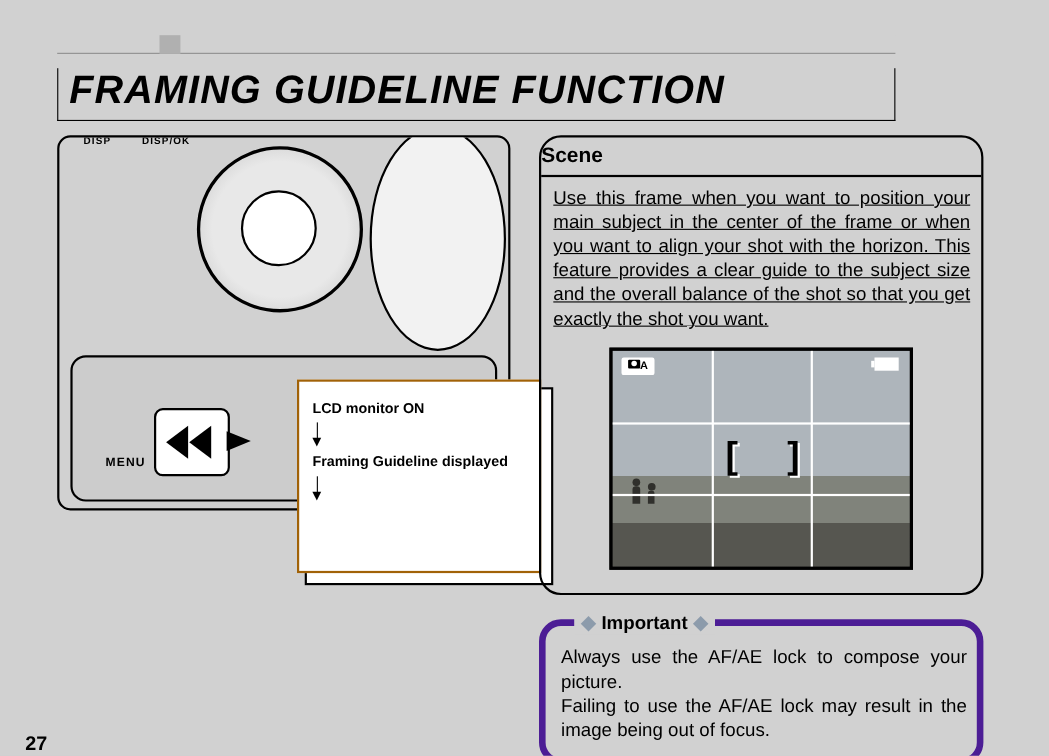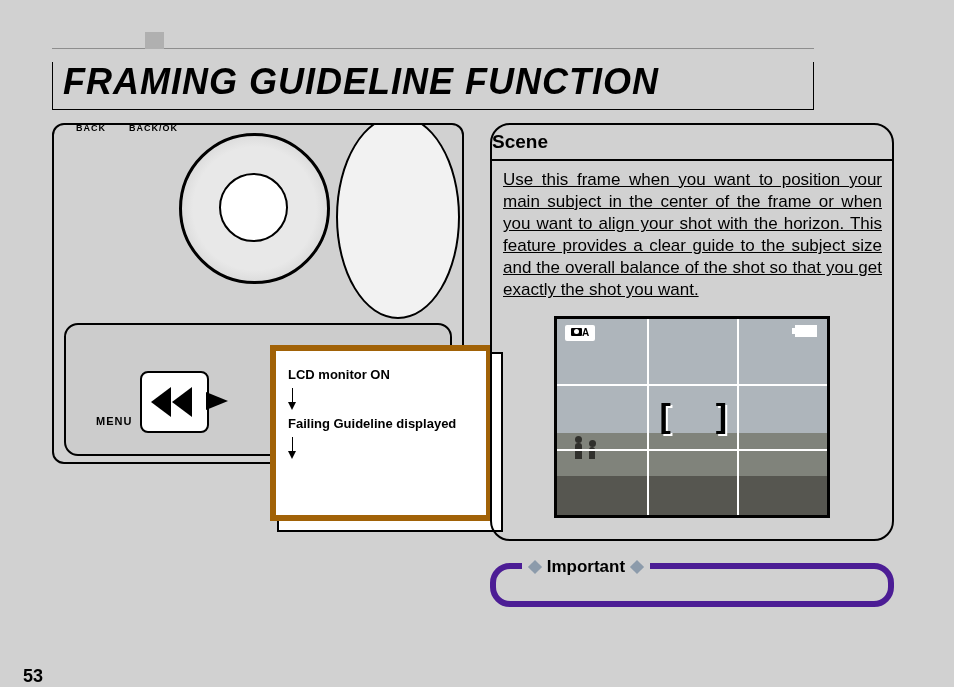--- a/index.html
+++ b/index.html
@@ -33,21 +33,21 @@
   .illus .lbl-back2 { position:absolute; left:130px; top:290px; font-size:11px; font-weight:700; letter-spacing:1px; }
 
   
   .rewind-btn { position:absolute; left:88px; top:248px; width:65px; height:58px; border:2px solid #000; border-radius:8px; background:#fff; }
   .rewind-btn::before { content:""; position:absolute; left:9px; top:14px; border-style:solid; border-width:15px 20px 15px 0; border-color:transparent #000 transparent transparent; }
   .rewind-btn::after  { content:""; position:absolute; left:30px; top:14px; border-style:solid; border-width:15px 20px 15px 0; border-color:transparent #000 transparent transparent; }
   .rewind-ptr { position:absolute; left:154px; top:269px; border-style:solid; border-width:9px 0 9px 22px; border-color:transparent transparent transparent #000; }
 
   
   .callout-shadow { position:absolute; left:225px; top:229px; width:222px; height:176px; border:2px solid #000; background:#fff; }
-  .callout        { position:absolute; left:218px; top:222px; width:222px; height:176px; border:6px solid #a16207; background:#fff; box-sizing:border-box; padding:16px 12px 14px 12px; font-size:13px; font-weight:700; }
+  .callout        { position:absolute; left:218px; top:222px; width:222px; height:176px; border:2px solid #a16207; background:#fff; box-sizing:border-box; padding:16px 12px 14px 12px; font-size:13px; font-weight:700; }
   .callout .row { margin:0; }
   .callout .arrow { display:block; margin:6px 0 6px 4px; width:1px; height:22px; background:none; position:relative; }
   .callout .arrow::before { content:""; position:absolute; left:0; top:0; bottom:6px; width:1px; background:#000; }
   .callout .arrow::after { content:""; position:absolute; left:-4px; bottom:0; border-style:solid; border-width:8px 4.5px 0 4.5px; border-color:#000 transparent transparent transparent; }
 
   
   .scene-box { border:2px solid #000; border-radius:20px; padding:0 0 16px 0; height:418px; box-sizing:border-box; }
   .scene-h { border-bottom:2px solid #000; text-align:left; font-size:19px; font-weight:700; padding:6px 0 6px 0; }
   .scene-text { font-size:17px; line-height:1.30; padding:8px 10px 0 11px; text-align:justify;text-decoration:underline; }
 
@@ -83,43 +83,43 @@
 </head>
 <body>
 
 <div class="sheet">
 
   <div class="top-bar-outer">
     <div class="grey-tab"></div>
   </div>
   <div class="title-box"></div>
   <div class="page-title">FRAMING GUIDELINE FUNCTION</div>
-  <div class="page-number">53</div>
+  <div class="page-number">27</div>
 
   <div class="colL">
 
     <div class="illus">
-      <span class="lbl-back">BACK</span>
-      <span class="lbl-menu">BACK/OK</span>
+      <span class="lbl-back">DISP</span>
+      <span class="lbl-menu">DISP/OK</span>
       <div class="dial-side"></div>
       <div class="dial-big"></div>
       <div class="dial-inner"></div>
       <div class="lcd"></div>
       <span class="lbl-disp">MENU</span>
       <span class="lbl-back2">BA</span>
     </div>
 
     <div style="position:absolute; left:0; top:0; right:0; height:337px;">
       <div class="rewind-btn"></div>
       <div class="rewind-ptr"></div>
       <div class="callout-shadow"></div>
       <div class="callout">
         <div class="row">LCD monitor ON</div>
         <span class="arrow"></span>
-        <div class="row">Failing Guideline displayed</div>
+        <div class="row">Framing Guideline displayed</div>
         <span class="arrow"></span>
       </div>
     </div>
 
     <div style="height:337px"></div>
 
   </div>
 
   <div class="colR">
 
@@ -147,16 +147,17 @@
         <div class="pv-batt"></div>
       </div>
     </div>
 
     <div class="imp-box">
       <div class="imp-label">
         <span class="dia"></span>
         <b>Important</b>
         <span class="dia"></span>
       </div>
+      <div class="imp-text">Always use the AF/AE lock to compose your picture.<br>Failing to use the AF/AE lock may result in the image being out of focus.</div>
     </div>
 
   </div>
 </div>
 
 </body></html>

